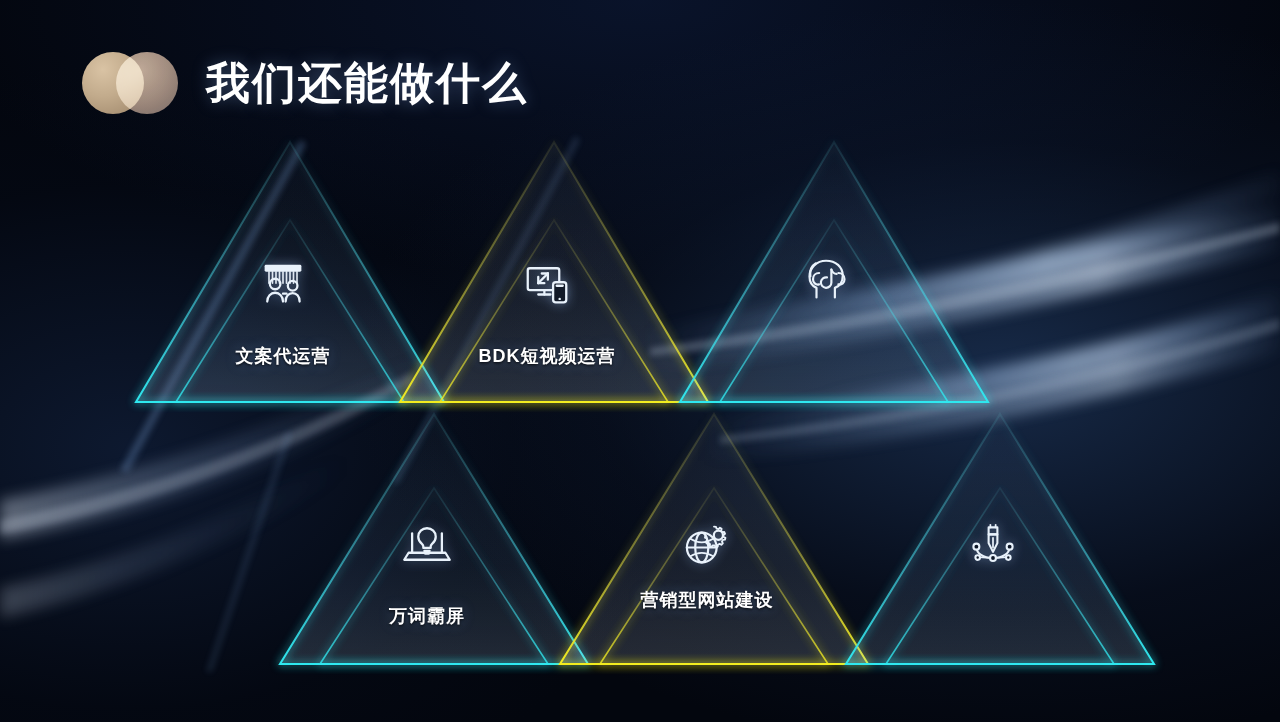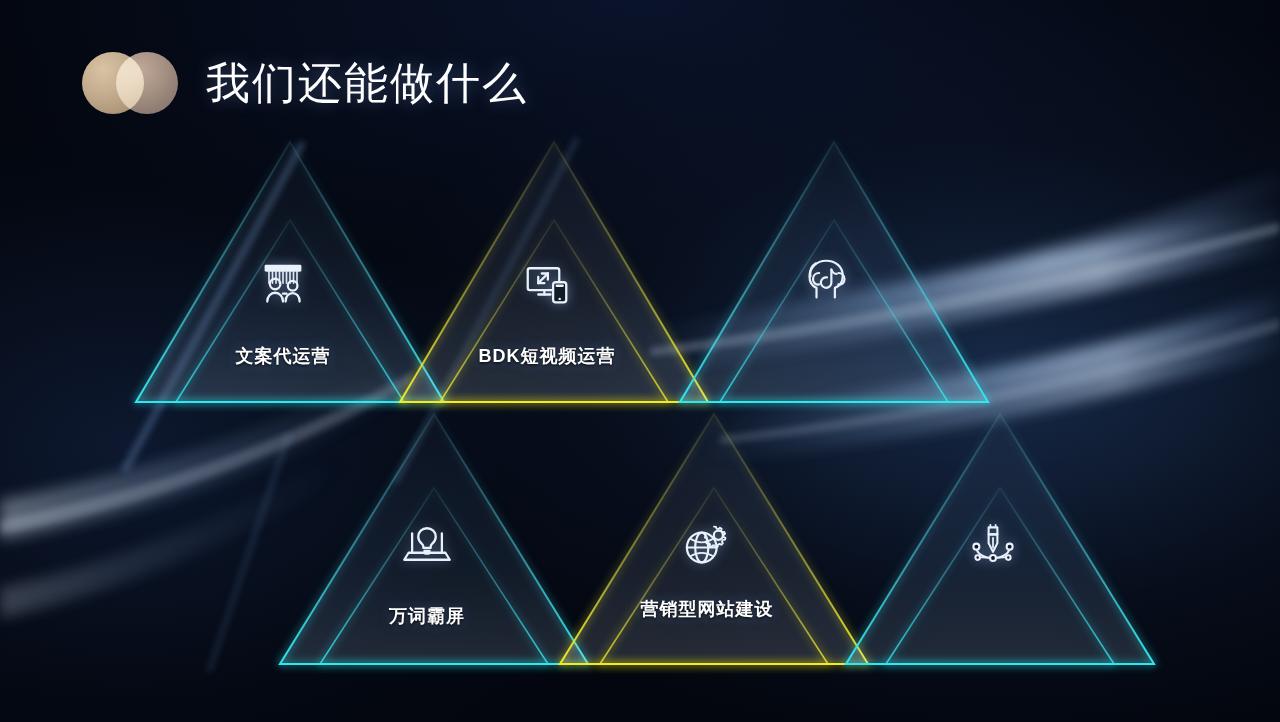--- a/index.html
+++ b/index.html
@@ -22,21 +22,21 @@
   .streaks{position:absolute;inset:0;pointer-events:none;}
   .streaks svg{position:absolute;inset:0;width:100%;height:100%;}
 
   
   .header{position:absolute;left:82px;top:52px;display:flex;align-items:center;}
   .dots{position:relative;width:96px;height:62px;flex:0 0 auto;}
   .dot{position:absolute;top:0;width:62px;height:62px;border-radius:50%;}
   .dot.a{left:0;background:radial-gradient(circle at 34% 28%, #d9c3a4 0%, #c2ab8c 45%, #9c8468 100%);}
   .dot.b{left:34px;background:radial-gradient(circle at 38% 30%, #c9b096 0%, #a9907a 48%, #7e6a5c 100%);mix-blend-mode:screen;opacity:.95;}
   .title{
-    margin-left:28px;color:#ffffff;font-size:44px;font-weight:400;
+    margin-left:28px;color:#ffffff;font-size:44px;font-weight:700;
     letter-spacing:2px;white-space:nowrap;
     text-shadow:0 0 16px rgba(150,190,255,.35);
   }
 
   
   .cards{position:absolute;inset:0;}
   .card{position:absolute;}
   .card svg.tri{position:absolute;left:0;top:0;overflow:visible;}
 
   .icon{
@@ -315,21 +315,21 @@
         <svg viewBox="0 0 64 64" fill="none" stroke="#e9f2fb" stroke-width="2.5" stroke-linecap="round" stroke-linejoin="round">
           <circle cx="26" cy="36" r="17"></circle>
           <ellipse cx="26" cy="36" rx="7.5" ry="17"></ellipse>
           <line x1="9" y1="36" x2="43" y2="36"></line>
           <path d="M13 26c4 2.6 8.4 4 13 4s9-1.4 13-4" stroke-width="2"></path>
           <path d="M13 46c4-2.6 8.4-4 13-4s9 1.4 13 4" stroke-width="2"></path>
           <path d="M45.5 12.5l2.6.2.9 2.5 2.6.6 1.8-1.9 2.2 1.4-.7 2.6 1.7 2 2.6-.3 1 2.4-2.1 1.6.2 2.6 2.4 1.1-.7 2.5-2.6.2-1.3 2.3 1.1 2.4-1.9 1.8-2.3-1.2-2.3 1.2-.3 2.6-2.5.6-1.5-2.2-2.6-.2-1.5 2.1-2.4-1 .3-2.6-1.9-1.8-2.5.8-1.3-2.3 1.9-1.8-.5-2.6-2.4-.9.4-2.6" transform="translate(-6,-2) scale(0.86) translate(8,4)"></path>
           <circle cx="45" cy="22" r="5.2"></circle>
         </svg>
       </div>
-      <div class="label" style="top:189px;">营销型网站建设</div>
+      <div class="label" style="top:180px;">营销型网站建设</div>
     </div>
 
     <div class="card" style="left:828px;top:408px;width:330px;height:262px;">
       <svg class="tri" width="330" height="262" viewBox="0 0 330 262">
         <defs>
           <linearGradient id="fillC6" x1="0" y1="0" x2="0" y2="1">
             <stop offset="0%" stop-color="#9fc6f0" stop-opacity=".03"></stop>
             <stop offset="60%" stop-color="#8ab6e6" stop-opacity=".10"></stop>
             <stop offset="100%" stop-color="#bcdcf8" stop-opacity=".16"></stop>
           </linearGradient>

